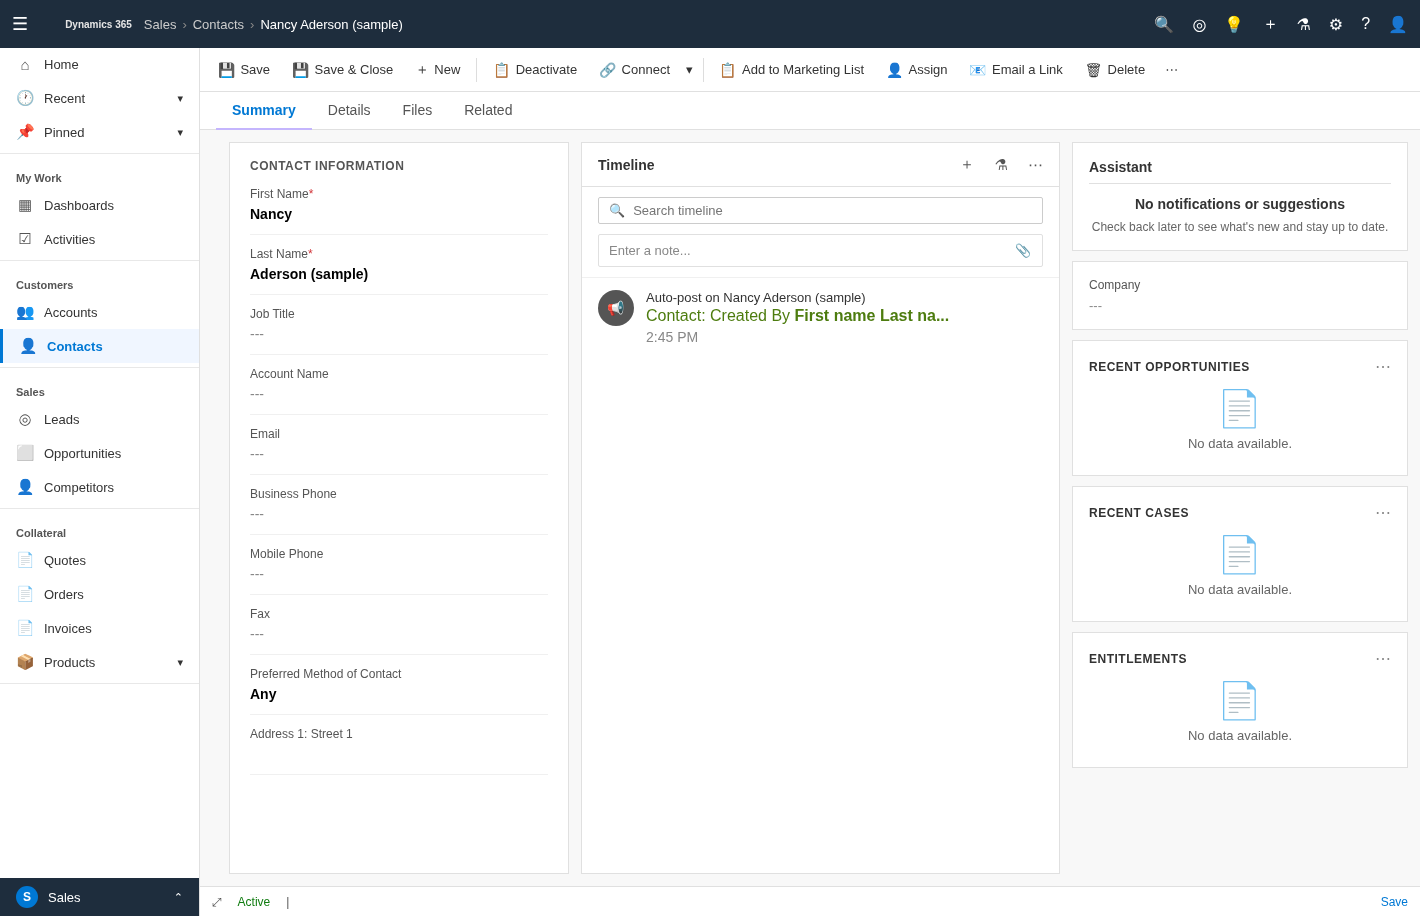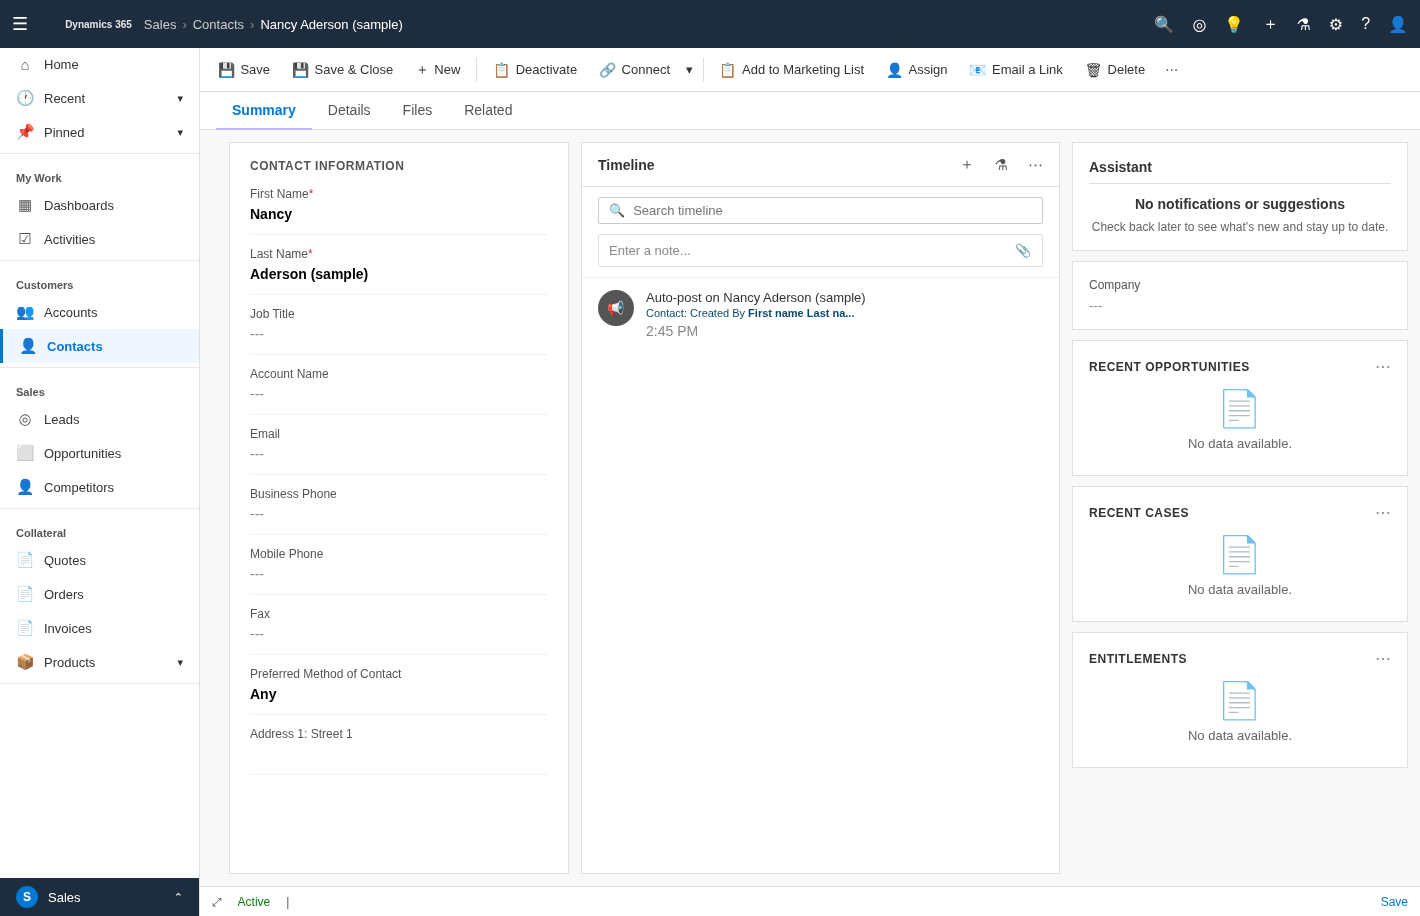--- a/index.html
+++ b/index.html
@@ -193,21 +193,21 @@
       background: #555;
       display: flex;
       align-items: center;
       justify-content: center;
       color: #fff;
       font-size: 16px;
       flex-shrink: 0;
     }
     .timeline-content { flex: 1; }
     .timeline-content .tl-title { font-size: 13px; color: #333; }
-    .timeline-content .tl-sub { font-size: 11px; color: #0c4a6e; margin-top: 2px; }
+    .timeline-content .tl-sub { font-size: 16px; color: #4d7c0f; margin-top: 2px; }
     .timeline-content .tl-time { font-size: 14px; color: #888; margin-top: 4px; }
 
     
     .right-panel {
       width: 336px;
       display: flex;
       flex-direction: column;
       gap: 10px;
       overflow-y: auto;
       flex-shrink: 0;

